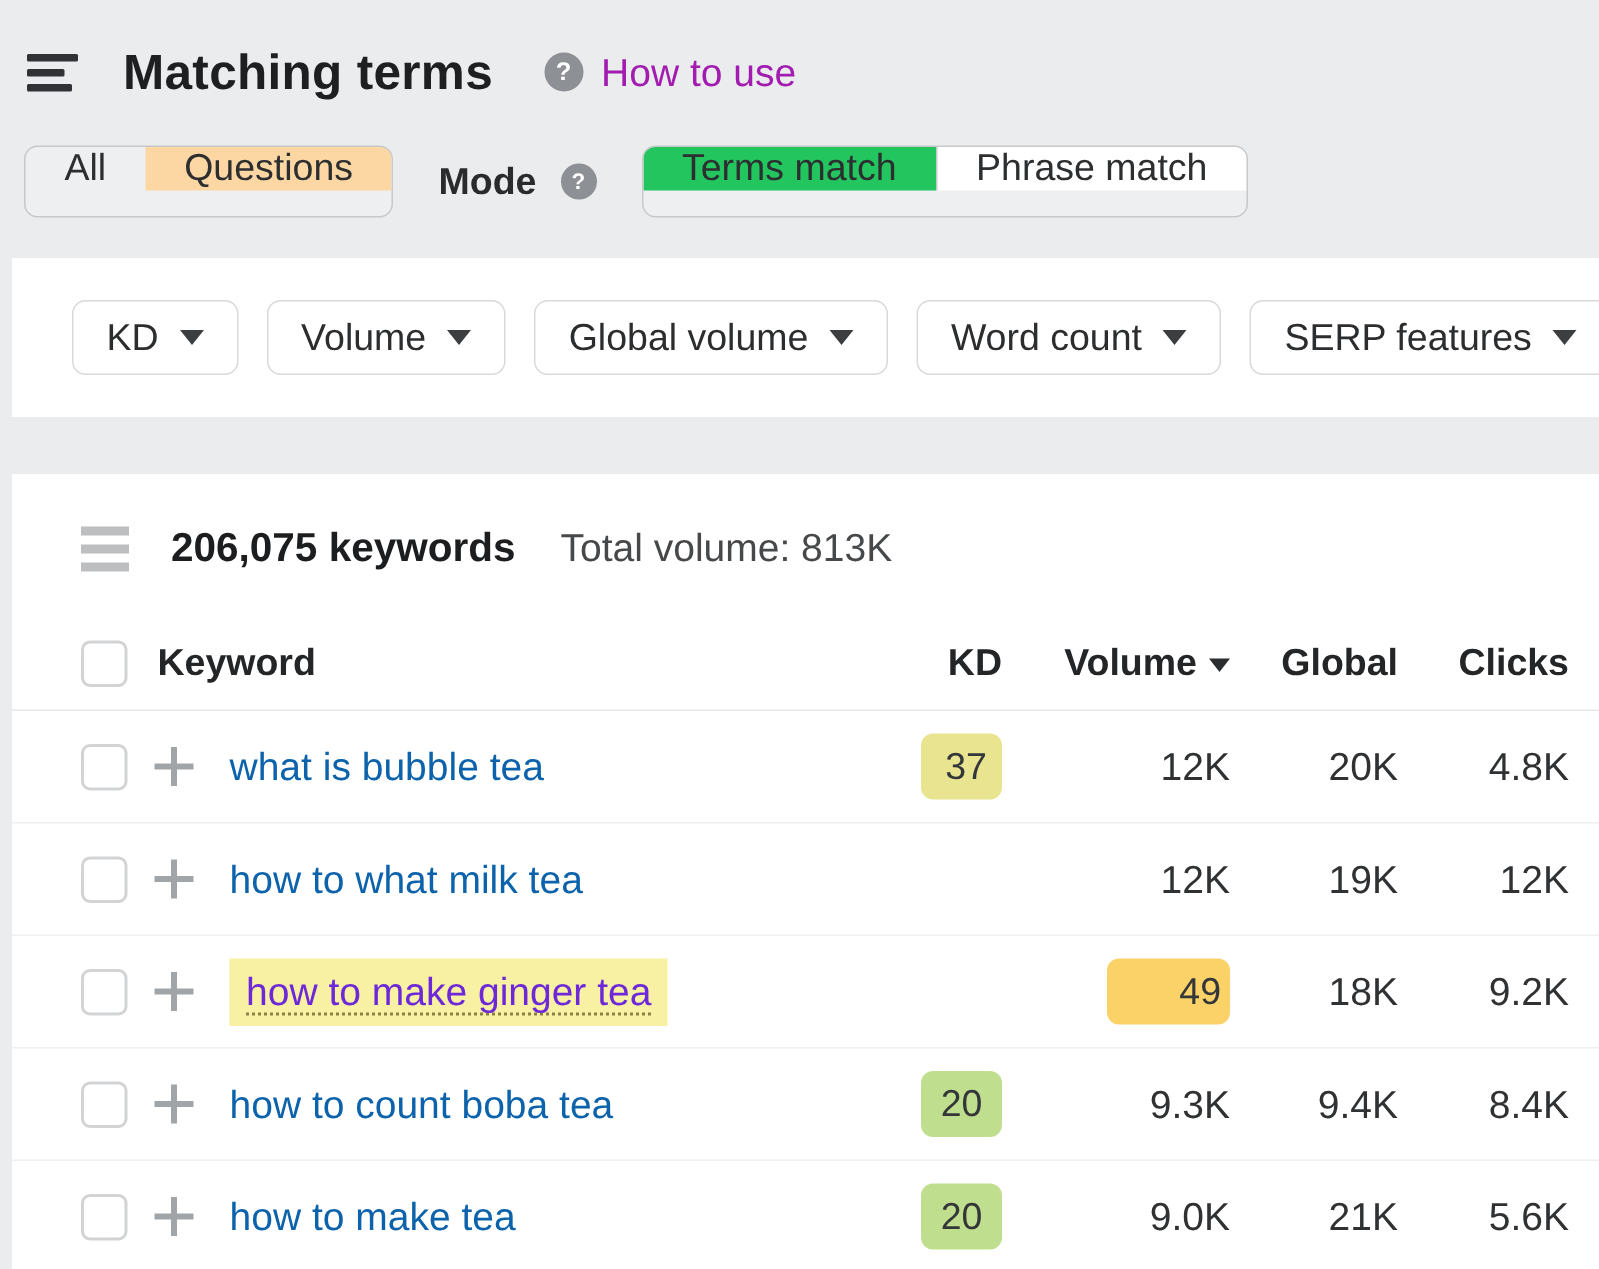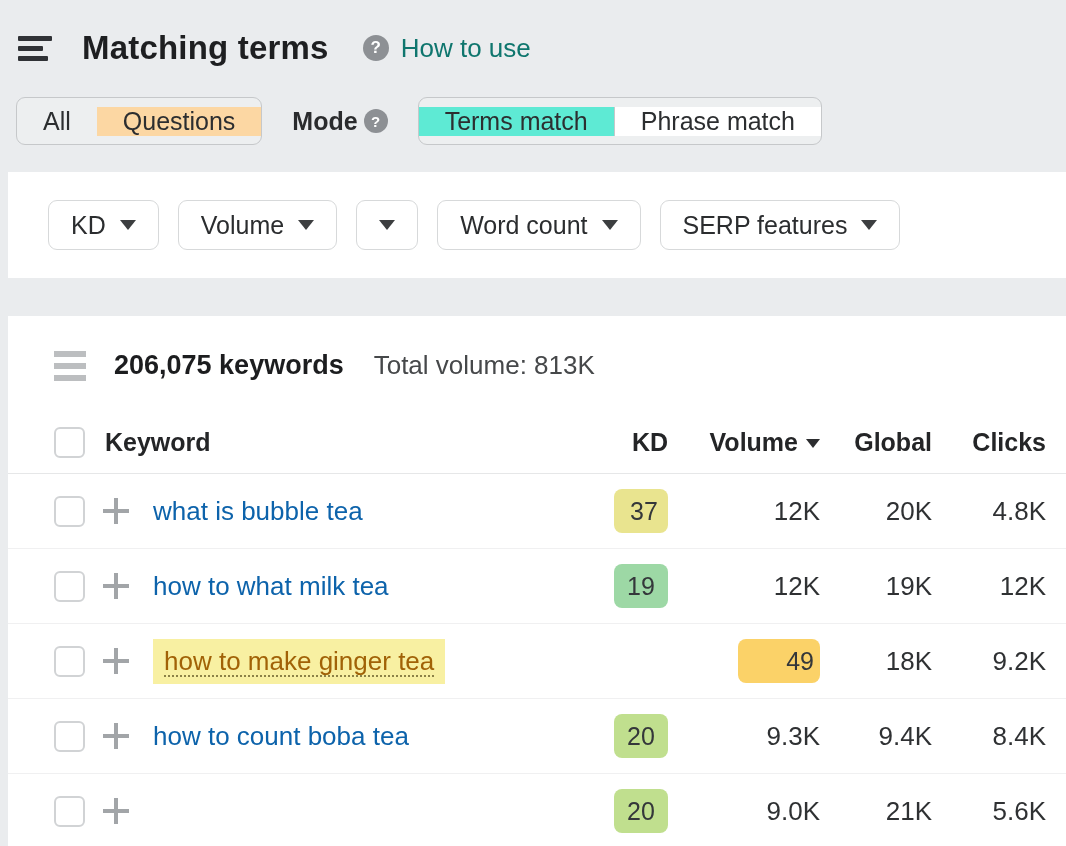--- a/index.html
+++ b/index.html
@@ -22,36 +22,36 @@
   .burger i:nth-child(1){width:34px;}
   .burger i:nth-child(2){width:25px;}
   .burger i:nth-child(3){width:30px;}
   .page-title{font-size:33px;font-weight:bold;color:#1e1f21;margin-left:28px;letter-spacing:.2px;}
   .help-circle{
     width:26px;height:26px;border-radius:50%;background:#8d9094;color:#fff;
     display:flex;align-items:center;justify-content:center;
     font-size:17px;font-weight:bold;flex:0 0 auto;
   }
   .howto{display:flex;align-items:center;gap:12px;margin-left:34px;}
-  .howto-label{font-size:26px;color:#0f766e;}
+  .howto-label{font-size:26px;color:#a21caf;}
 
   
   .tabs-row{display:flex;align-items:center;height:50px;padding-left:16px;}
   .seg{
-    display:flex;align-items:center;height:46px;
+    display:flex;align-items:flex-start;height:46px;
     border:1px solid #c6c8ca;border-radius:9px;overflow:hidden;
     background:#edeff0;
   }
   .seg-item{
     display:flex;align-items:center;justify-content:center;
     padding:0 26px;font-size:25px;color:#2c2e30;cursor:pointer;white-space:nowrap;
   }
   .seg-item + .seg-item{border-left:1px solid #c6c8ca;}
   .seg-item.selected{border-left:none;}
-  .mode-group{display:flex;align-items:center;gap:6px;margin:0 30px 0 30px;}
+  .mode-group{display:flex;align-items:center;gap:16px;margin:0 30px 0 30px;}
   .mode-label{font-size:25px;font-weight:bold;color:#2a2b2d;}
   .mode-group .help-circle{width:24px;height:24px;font-size:15px;}
 
   
   .filter-bar{
     margin-left:8px;margin-top:26px;background:#fff;height:106px;
     display:flex;align-items:center;gap:19px;padding-left:40px;
     width:1058px;
   }
   .filter-btn{
@@ -93,21 +93,21 @@
 
   .trow{
     display:flex;align-items:center;height:74px;padding:0 20px 0 46px;
     border-bottom:1px solid #f0f0f1;font-size:26px;color:#2f3133;
   }
   .plus-icon{position:relative;width:26px;height:26px;margin-left:18px;flex:0 0 auto;cursor:pointer;}
   .plus-icon::before{content:"";position:absolute;left:0;right:0;top:50%;margin-top:-2px;height:4px;background:#a2a5a8;}
   .plus-icon::after{content:"";position:absolute;top:0;bottom:0;left:50%;margin-left:-2px;width:4px;background:#a2a5a8;}
   .kw-link{margin-left:24px;color:#0d63ab;cursor:pointer;white-space:nowrap;}
   .kw-link.highlight{
-    background:#f8f0a2;color:#a16207;padding:7px 11px;
+    background:#f8f0a2;color:#6d28d9;padding:7px 11px;
     text-decoration:underline;text-decoration-style:dotted;
     text-decoration-color:#8b8147;text-decoration-thickness:2px;text-underline-offset:6px;
   }
   .kd-badge{
     min-width:54px;height:44px;border-radius:8px;
     display:flex;align-items:center;justify-content:center;
     font-size:25px;color:#34373a;box-sizing:border-box;padding:0 6px;
   }
 </style>
 </head>
@@ -131,35 +131,36 @@
   <div class="tabs-row">
     <div class="seg">
       <div class="seg-item">All</div>
       <div class="seg-item selected" style="background-color: rgb(252, 215, 163);">Questions</div>
     </div>
     <div class="mode-group">
       <div class="mode-label">Mode</div>
       <div class="help-circle">?</div>
     </div>
     <div class="seg">
-      <div class="seg-item selected" style="background-color: #5eead4;">Terms match</div>
+      <div class="seg-item selected" style="background-color: #22c55e;">Terms match</div>
       <div class="seg-item" style="background:#fff;">Phrase match</div>
     </div>
   </div>
 
   <div class="filter-bar">
     <div class="filter-btn">
       <span>KD</span>
       <span class="caret-down"></span>
     </div>
     <div class="filter-btn">
       <span>Volume</span>
       <span class="caret-down"></span>
     </div>
     <div class="filter-btn">
+      <span>Global volume</span>
       <span class="caret-down"></span>
     </div>
     <div class="filter-btn">
       <span>Word count</span>
       <span class="caret-down"></span>
     </div>
     <div class="filter-btn">
       <span>SERP features</span>
       <span class="caret-down"></span>
     </div>
@@ -203,23 +204,20 @@
         </div>
       <div class="col-global">20K</div>
       <div class="col-clicks">4.8K</div>
     </div>
 
     <div class="trow">
       <div class="checkbox"></div>
       <div class="plus-icon"></div>
       <div class="kw-link">how to what milk tea</div>
       <div class="spacer"></div>
-      <div class="col-kd">
-          <div class="kd-badge" style="background-color: rgb(157, 216, 165);">19</div>
-        </div>
       <div class="col-volume">
           <span>12K</span>
         </div>
       <div class="col-global">19K</div>
       <div class="col-clicks">12K</div>
     </div>
 
     <div class="trow">
       <div class="checkbox"></div>
       <div class="plus-icon"></div>
@@ -243,20 +241,21 @@
       <div class="col-volume">
           <span>9.3K</span>
         </div>
       <div class="col-global">9.4K</div>
       <div class="col-clicks">8.4K</div>
     </div>
 
     <div class="trow">
       <div class="checkbox"></div>
       <div class="plus-icon"></div>
+      <div class="kw-link">how to make tea</div>
       <div class="spacer"></div>
       <div class="col-kd">
           <div class="kd-badge" style="background-color: rgb(192, 223, 142);">20</div>
         </div>
       <div class="col-volume">
           <span>9.0K</span>
         </div>
       <div class="col-global">21K</div>
       <div class="col-clicks">5.6K</div>
     </div>

